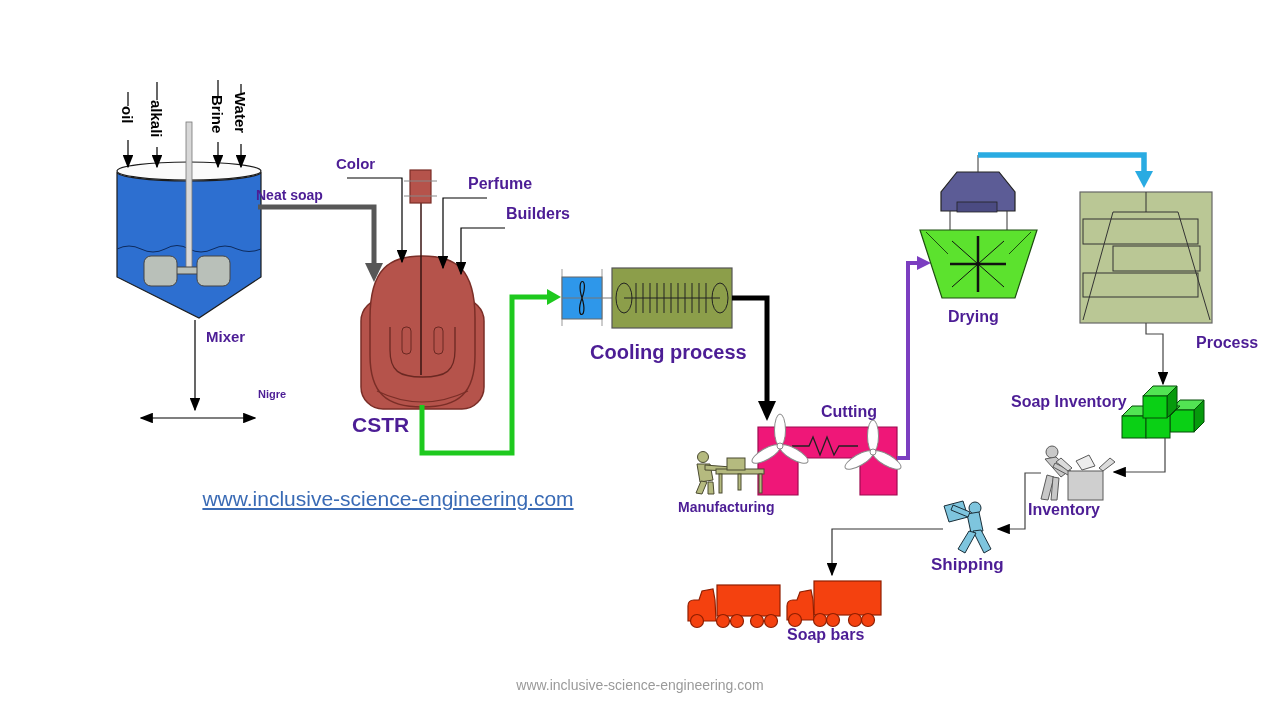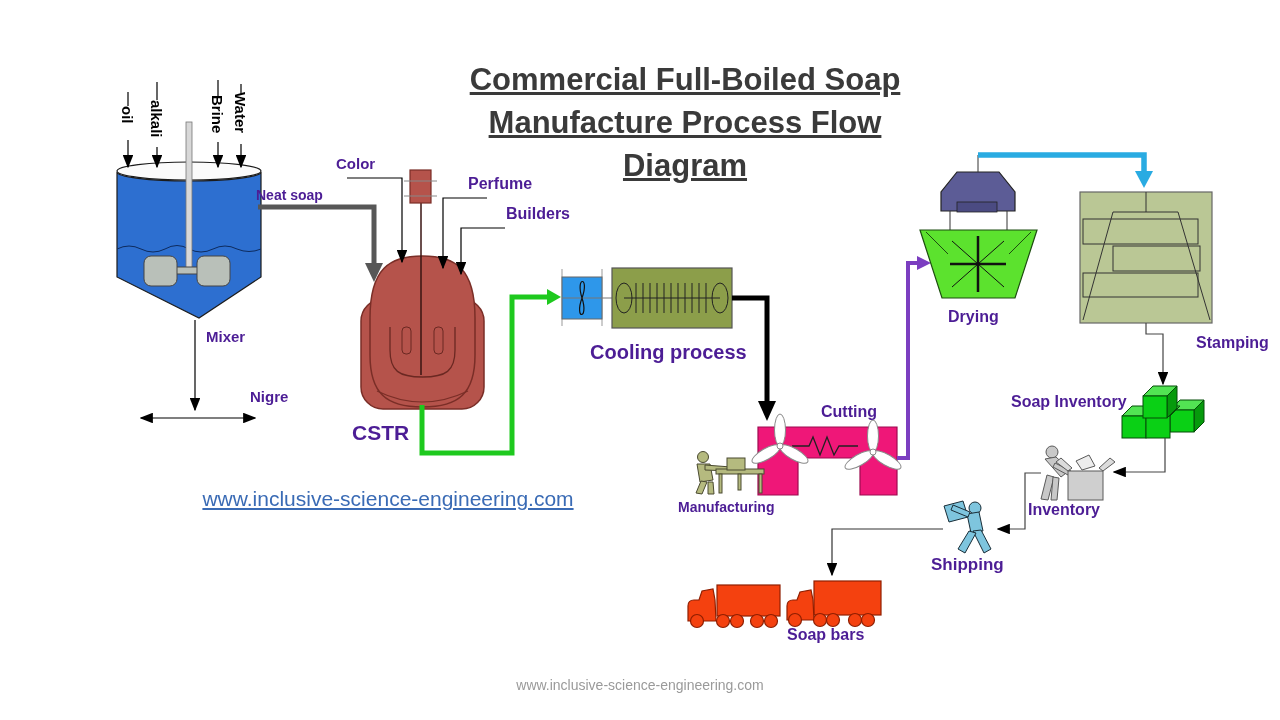--- a/index.html
+++ b/index.html
@@ -252,43 +252,40 @@
       <rect x="814" y="581" width="67" height="34"></rect>
       <path d="M787,620 L787,606 Q787,600 793,600 L797,600 L800,592 L811,590 L813,600 L814,620 Z"></path>
       <circle cx="795" cy="620" r="6.5"></circle>
         <circle cx="820" cy="620" r="6.5"></circle>
       <circle cx="833" cy="620" r="6.5"></circle>
         <circle cx="855" cy="620" r="6.5"></circle>
       <circle cx="868" cy="620" r="6.5"></circle>
     </g>
   </svg>
 
-  <div class="title">Commercial Full-Boiled Soap
-Manufacture Process Flow
-Diagram</div>
 
   <div class="vlbl" style="left:136px; top:106px;">oil</div>
   <div class="vlbl" style="left:165px; top:100px;">alkali</div>
   <div class="vlbl" style="left:226px; top:95px;">Brine</div>
   <div class="vlbl" style="left:249px; top:92px;">Water</div>
 
   <div class="lbl" style="left:256px; top:187px; font-size:14px;">Neat soap</div>
   <div class="lbl" style="left:206px; top:328px; font-size:15px;">Mixer</div>
-  <div class="lbl" style="left:250px; top:388px; font-size:15px;">Nigre</div>
+  <div class="lbl" style="left:258px; top:388px; font-size:11px;">Nigre</div>
 
   <div class="lbl" style="left:336px; top:155px; font-size:15px;">Color</div>
   <div class="lbl" style="left:468px; top:175px; font-size:16px;">Perfume</div>
   <div class="lbl" style="left:506px; top:205px; font-size:16px;">Builders</div>
-  <div class="lbl" style="left:352px; top:413px; font-size:21px;margin-top:8px;">CSTR</div>
+  <div class="lbl" style="left:352px; top:413px; font-size:21px;">CSTR</div>
 
   <div class="lbl" style="left:590px; top:341px; font-size:20px;">Cooling process</div>
   <div class="lbl" style="left:813px; top:403px; font-size:16px;margin-left:8px;">Cutting</div>
   <div class="lbl" style="left:678px; top:499px; font-size:14px;">Manufacturing</div>
   <div class="lbl" style="left:948px; top:308px; font-size:16px;">Drying</div>
-  <div class="lbl" style="left:1196px; top:334px; font-size:16px;">Stamping</div>
+  <div class="lbl" style="left:1196px; top:334px; font-size:16px;">Process</div>
   <div class="lbl" style="left:1011px; top:393px; font-size:16px;">Soap Inventory</div>
   <div class="lbl" style="left:1028px; top:501px; font-size:16px;">Inventory</div>
   <div class="lbl" style="left:931px; top:555px; font-size:17px;">Shipping</div>
   <div class="lbl" style="left:787px; top:626px; font-size:16px;">Soap bars</div>
 
   <div class="site-link">www.inclusive-science-engineering.com</div>
   <div class="footer-link">www.inclusive-science-engineering.com</div>
 </div>
 
 </body></html>

